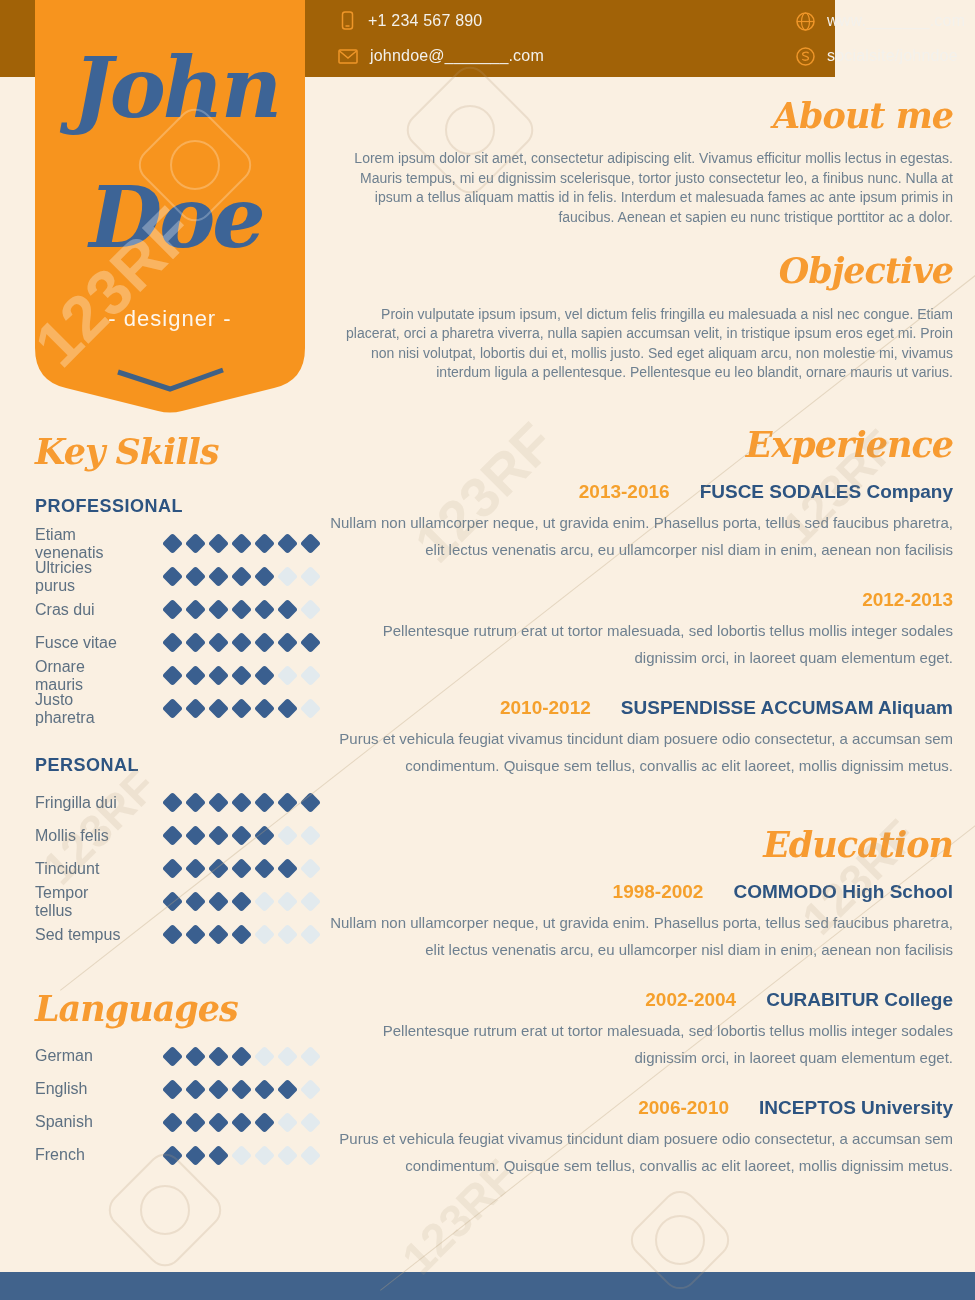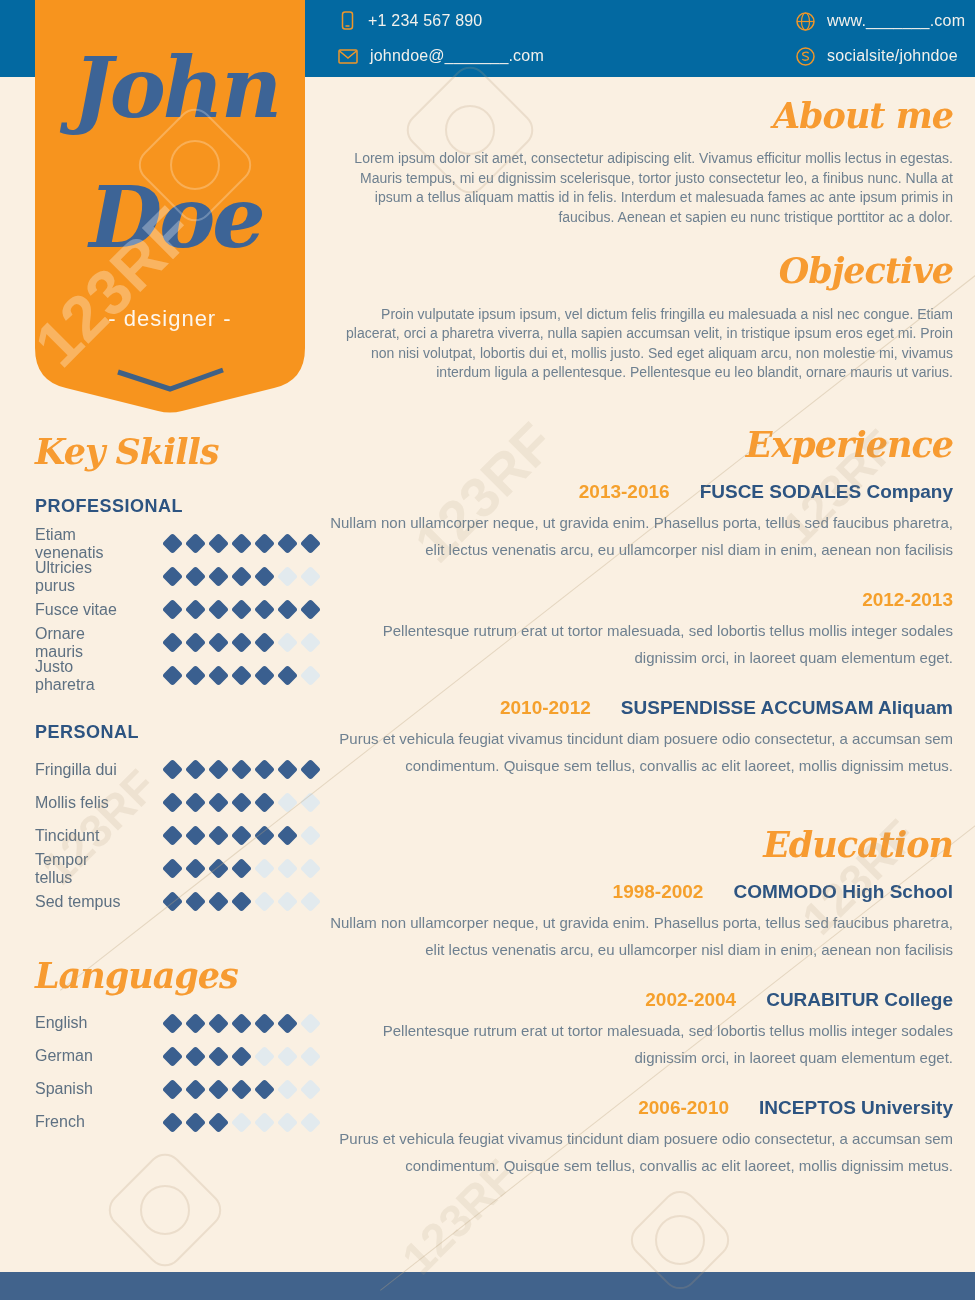--- a/index.html
+++ b/index.html
@@ -4,21 +4,21 @@
 <style>
   * { margin:0; padding:0; box-sizing:border-box; }
   html,body { background:#888; }
   .page {
     position:relative; width:975px; height:1300px; margin:0 auto;
     background:#faf0e2; overflow:hidden;
     font-family:"Liberation Sans", sans-serif;
   }
 
   
-  .topbar { position:absolute; top:0; left:0; width:975px; height:77px; background:#0369a1; z-index:2; }
+  .topbar { position:absolute; top:0; left:0; width:835px; height:77px; background:#a16207; z-index:2; }
   .bottombar { position:absolute; bottom:0; left:0; width:975px; height:28px; background:#41638c; z-index:2; }
 
   .contact-group { position:absolute; top:9px; display:flex; flex-direction:column; gap:11px; }
   .contact-left  { left:337px; }
   .contact-right { left:795px; }
   .contact-row { display:flex; align-items:center; gap:11px; height:24px; }
   .contact-row svg { flex:none; }
   .contact-text { color:#f3f1ec; font-size:16px; letter-spacing:.2px; }
 
   
@@ -164,20 +164,32 @@
                 <span class="diamond filled"></span>
                 <span class="diamond filled"></span>
                 <span class="diamond filled"></span>
                 <span class="diamond filled"></span>
                 <span class="diamond filled"></span>
                 <span class="diamond empty"></span>
                 <span class="diamond empty"></span>
               </span>
   </div>
 
+  <div class="skill-row">
+    <span class="skill-name">Cras dui</span>
+    <span class="diamonds">
+                <span class="diamond filled"></span>
+                <span class="diamond filled"></span>
+                <span class="diamond filled"></span>
+                <span class="diamond filled"></span>
+                <span class="diamond filled"></span>
+                <span class="diamond filled"></span>
+                <span class="diamond empty"></span>
+              </span>
+  </div>
 
 
   <div class="skill-row">
     <span class="skill-name">Fusce vitae</span>
     <span class="diamonds">
                 <span class="diamond filled"></span>
                 <span class="diamond filled"></span>
                 <span class="diamond filled"></span>
                 <span class="diamond filled"></span>
                 <span class="diamond filled"></span>
@@ -280,41 +292,41 @@
                 <span class="diamond empty"></span>
                 <span class="diamond empty"></span>
               </span>
   </div>
 </div>
   </div>
 </div>
     <h2 class="script languages-heading">Languages</h2>
     <div class="skill-rows" id="language-rows">
   <div class="skill-row">
+    <span class="skill-name">German</span>
+    <span class="diamonds">
+            <span class="diamond filled"></span>
+            <span class="diamond filled"></span>
+            <span class="diamond filled"></span>
+            <span class="diamond filled"></span>
+            <span class="diamond empty"></span>
+            <span class="diamond empty"></span>
+            <span class="diamond empty"></span>
+          </span>
+  </div>
+
+  <div class="skill-row">
     <span class="skill-name">English</span>
     <span class="diamonds">
             <span class="diamond filled"></span>
             <span class="diamond filled"></span>
             <span class="diamond filled"></span>
             <span class="diamond filled"></span>
             <span class="diamond filled"></span>
             <span class="diamond filled"></span>
-            <span class="diamond empty"></span>
-          </span>
-  </div>
-
-  <div class="skill-row">
-    <span class="skill-name">German</span>
-    <span class="diamonds">
-            <span class="diamond filled"></span>
-            <span class="diamond filled"></span>
-            <span class="diamond filled"></span>
-            <span class="diamond filled"></span>
-            <span class="diamond empty"></span>
-            <span class="diamond empty"></span>
             <span class="diamond empty"></span>
           </span>
   </div>
 
   <div class="skill-row">
     <span class="skill-name">Spanish</span>
     <span class="diamonds">
             <span class="diamond filled"></span>
             <span class="diamond filled"></span>
             <span class="diamond filled"></span>

